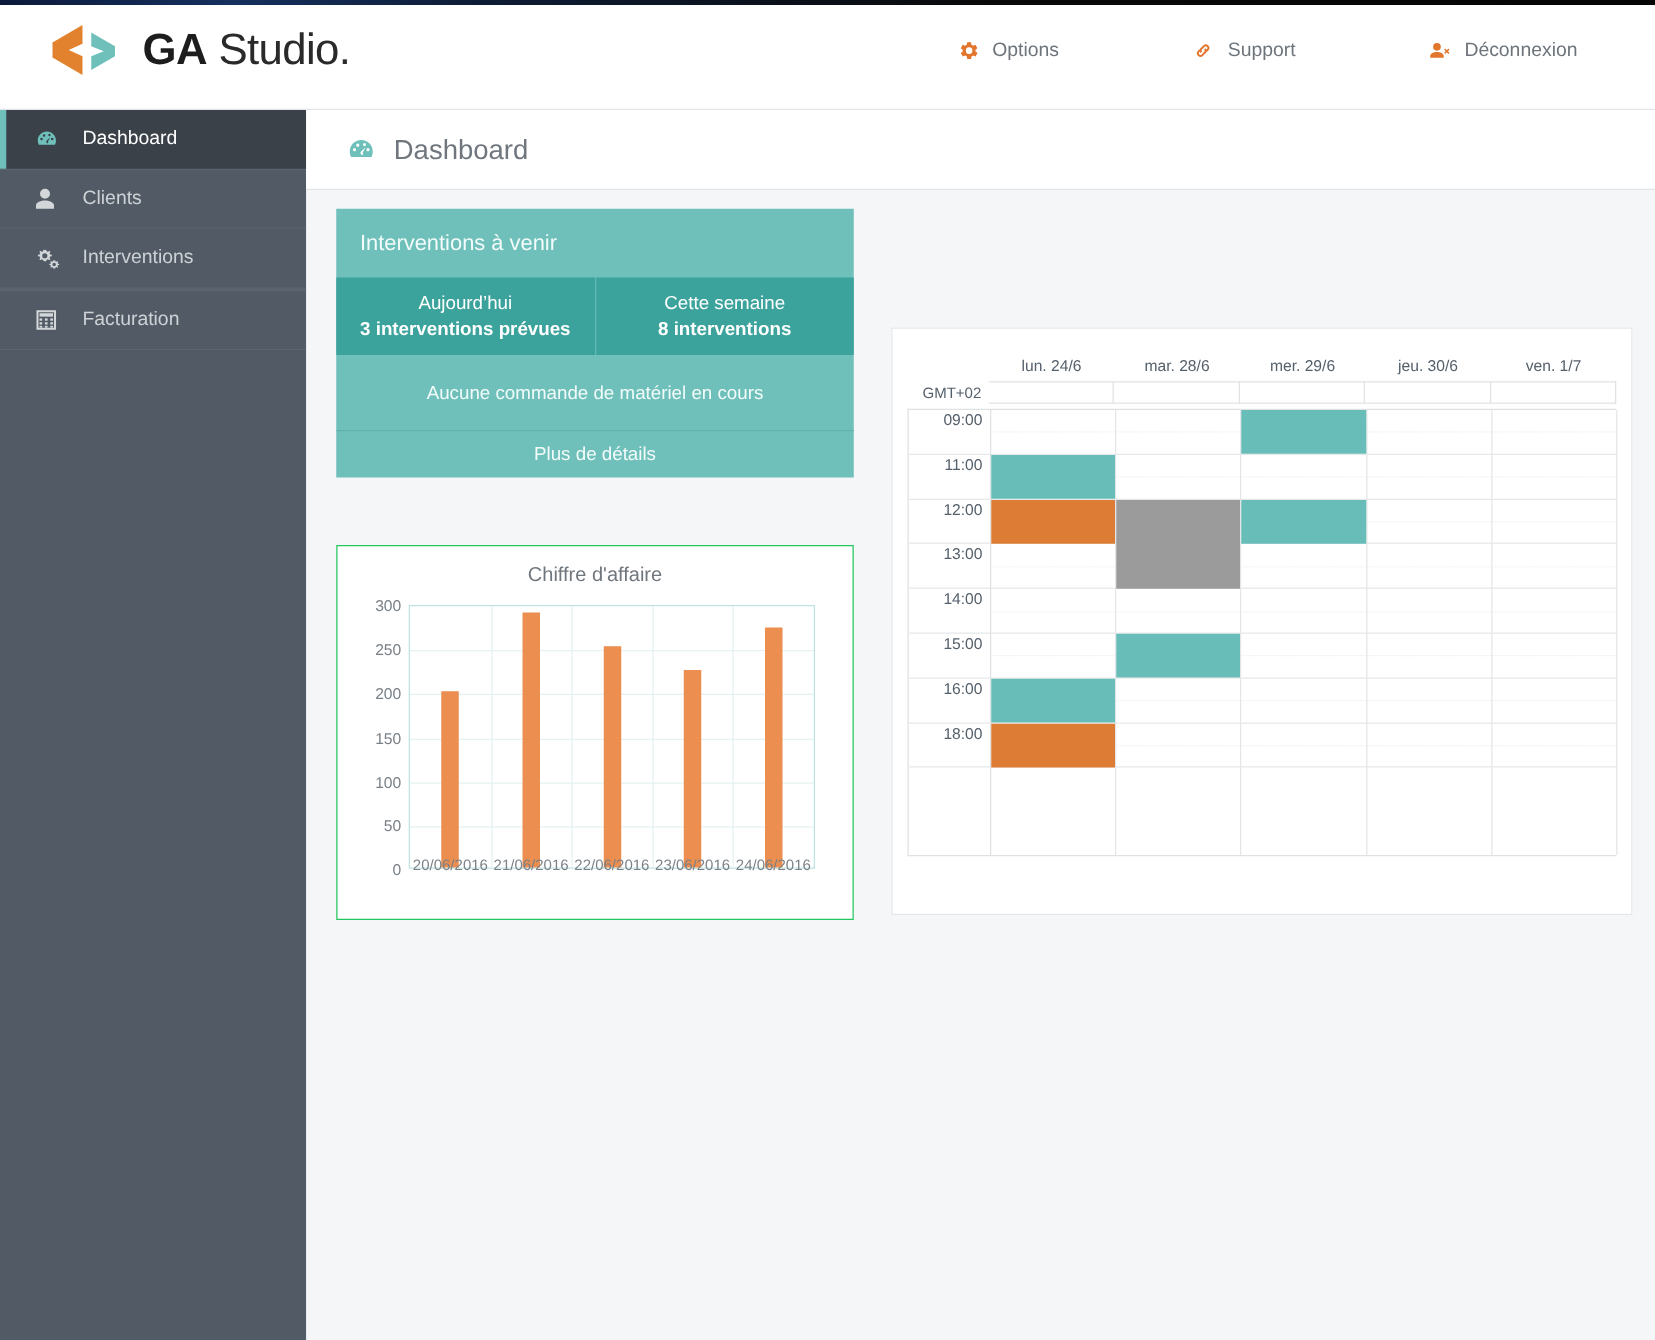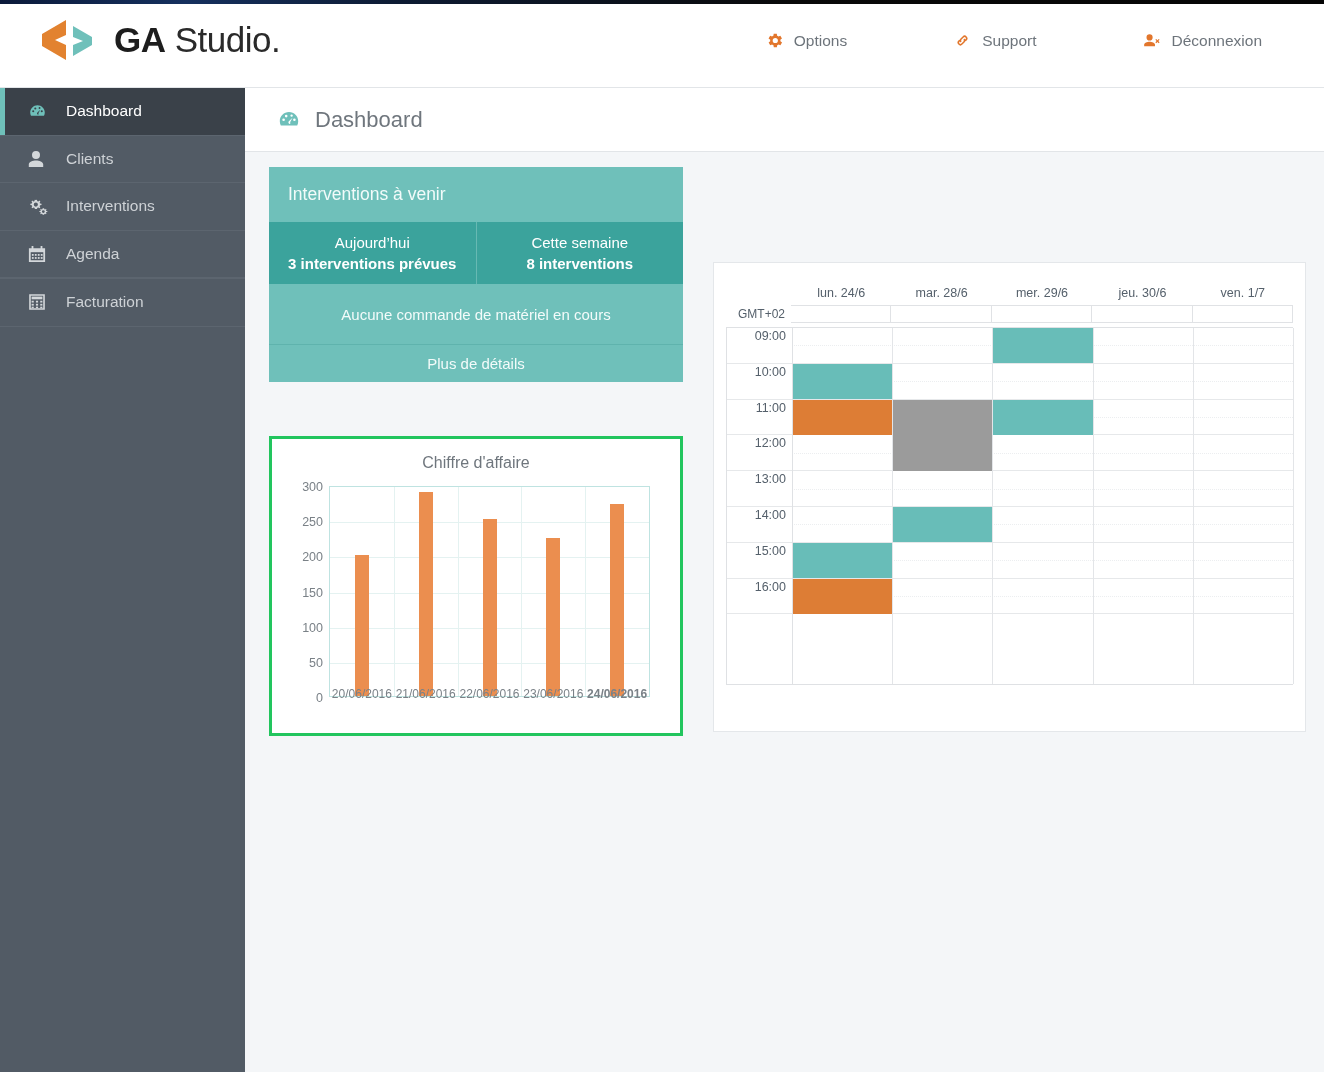--- a/index.html
+++ b/index.html
@@ -107,21 +107,21 @@
     border-bottom: 1px solid #5fb3ad;
   }
   .panel-int-more {
     height: 37px; display: flex; align-items: center; justify-content: center;
     font-size: 15px; color: #f3fbfa; cursor: pointer;
   }
 
   
   .chart-card {
     position: absolute; left: 24px; top: 284px; width: 414px; height: 300px;
-    background: #ffffff; border: 3px solid #22c55e;
+    background: #ffffff; border: 1px solid #22c55e;
   }
   .chart-title {
     text-align: center; font-size: 16px; color: #6f767d;
     padding-top: 15px; font-weight: 400;
   }
   .chart-area { position: relative; margin: 14px 12px 0 12px; height: 240px; }
   .plot {
     position: absolute; left: 45px; top: 0; right: 18px; height: 211px;
     border: 1px solid #bfe3e1; background: #ffffff;
   }
@@ -265,39 +265,20 @@
       <span class="s-ico">
         <svg width="20" height="19" viewBox="0 0 24 22">
             <path d="M9.4 3.1 8.2 3l-.6 1.6-1.2.3-1.3-1L4.2 5l.9 1.4-.6 1.1-1.7.2v1.6l1.7.2.6 1.1-.9 1.4 1 1.1 1.3-1 1.2.4.6 1.6 1.2-.1 1.2.1.6-1.6 1.2-.4 1.3 1 1-1.1-.9-1.4.6-1.1 1.7-.2V7.7l-1.7-.2-.6-1.1.9-1.4-1-1.1-1.3 1-1.2-.3L10.6 3zM9.4 11.2a2.5 2.5 0 1 1 0-5 2.5 2.5 0 0 1 0 5z"></path>
             <path d="M18.5 13.2l-.9-.1-.4 1.1-.9.3-.9-.7-.7.8.6 1-.4.8-1.2.1v1.1l1.2.1.4.8-.6 1 .7.8.9-.7.9.3.4 1.1.9-.1.8.1.4-1.1.9-.3.9.7.7-.8-.6-1 .4-.8 1.2-.1v-1.1l-1.2-.1-.4-.8.6-1-.7-.8-.9.7-.9-.3-.4-1.1zm-.1 5.6a1.7 1.7 0 1 1 0-3.4 1.7 1.7 0 0 1 0 3.4z"></path>
           </svg>
       </span>
       <span>Interventions</span>
     </div>
     <div class="side-sep"></div>
 
-    <div class="side-item">
-      <span class="s-ico">
-        <svg width="18" height="18" viewBox="0 0 20 20">
-            <path d="M2 4.5h16V18H2zM5 1v3M15 1v3" stroke="#d3d7da" stroke-width="2" fill="none"></path>
-            <rect x="2" y="4.5" width="16" height="3.5" fill="#d3d7da"></rect>
-            <g fill="#d3d7da">
-              <rect x="4.3" y="10" width="2" height="2"></rect>
-              <rect x="7.6" y="10" width="2" height="2"></rect>
-              <rect x="10.9" y="10" width="2" height="2"></rect>
-              <rect x="14.2" y="10" width="2" height="2"></rect>
-              <rect x="4.3" y="13.4" width="2" height="2"></rect>
-              <rect x="7.6" y="13.4" width="2" height="2"></rect>
-              <rect x="10.9" y="13.4" width="2" height="2"></rect>
-              <rect x="14.2" y="13.4" width="2" height="2"></rect>
-            </g>
-          </svg>
-      </span>
-      <span>Agenda</span>
-    </div>
     <div class="side-sep"></div>
 
     <div class="side-sep"></div>
 
     <div class="side-item">
       <span class="s-ico">
         <svg width="18" height="18" viewBox="0 0 20 20">
             <path d="M2.2 2.2h15.6v15.6H2.2z" fill="none" stroke="#d3d7da" stroke-width="1.8"></path>
             <rect x="4" y="4" width="12" height="3" fill="#d3d7da"></rect>
             <g fill="#d3d7da">
@@ -369,21 +350,21 @@
               <div class="grid-v" style="left: 80%;"></div>
               <div class="bar" style="left: calc(10% - 7px); height: 140.667px; background: rgb(235, 142, 79);"></div>
               <div class="x-lab" style="left: calc(10%);">20/06/2016</div>
               <div class="bar" style="left: calc(30% - 7px); height: 203.967px; background: rgb(235, 142, 79);"></div>
               <div class="x-lab" style="left: calc(30%);">21/06/2016</div>
               <div class="bar" style="left: calc(50% - 7px); height: 176.537px; background: rgb(235, 142, 79);"></div>
               <div class="x-lab" style="left: calc(50%);">22/06/2016</div>
               <div class="bar" style="left: calc(70% - 7px); height: 157.547px; background: rgb(235, 142, 79);"></div>
               <div class="x-lab" style="left: calc(70%);">23/06/2016</div>
               <div class="bar" style="left: calc(90% - 7px); height: 192.01px; background: rgb(235, 142, 79);"></div>
-              <div class="x-lab" style="left: calc(90%); font-weight: bold;">24/06/2016</div>
+              <div class="x-lab" style="left: calc(90%);">24/06/2016</div>
             </div>
         </div>
       </div>
 
       <div class="cal-card">
         <div class="cal-inner">
           <div class="cal-days" id="cal-days">
               <div class="cal-day">lun. 24/6</div>
               <div class="cal-day">mar. 28/6</div>
               <div class="cal-day">mer. 29/6</div>
@@ -397,24 +378,20 @@
             <div class="ad-cell"></div>
             <div class="ad-cell"></div>
             <div class="ad-cell"></div>
           </div>
           <div class="cal-grid" id="cal-grid">
               <div class="cal-row" style="height: 35.8px;">
                 <div class="tlabel">09:00</div>
                 <div class="halfline"></div>
               </div>
               <div class="cal-row" style="height: 35.8px;">
-                <div class="tlabel">10:00</div>
-                <div class="halfline"></div>
-              </div>
-              <div class="cal-row" style="height: 35.8px;">
                 <div class="tlabel">11:00</div>
                 <div class="halfline"></div>
               </div>
               <div class="cal-row" style="height: 35.8px; text-decoration: underline;">
                 <div class="tlabel">12:00</div>
                 <div class="halfline"></div>
               </div>
               <div class="cal-row" style="height: 35.8px;">
                 <div class="tlabel">13:00</div>
                 <div class="halfline"></div>
@@ -422,20 +399,24 @@
               <div class="cal-row" style="height: 35.8px;">
                 <div class="tlabel">14:00</div>
                 <div class="halfline"></div>
               </div>
               <div class="cal-row" style="height: 35.8px;">
                 <div class="tlabel">15:00</div>
                 <div class="halfline"></div>
               </div>
               <div class="cal-row" style="height: 35.8px;">
                 <div class="tlabel">16:00</div>
+                <div class="halfline"></div>
+              </div>
+              <div class="cal-row" style="height: 35.8px;">
+                <div class="tlabel">18:00</div>
                 <div class="halfline"></div>
               </div>
               <div class="cal-timecol-line"></div>
               <div class="cal-colline" style="left: 165.2px;"></div>
               <div class="cal-colline" style="left: 265.4px;"></div>
               <div class="cal-colline" style="left: 365.6px;"></div>
               <div class="cal-colline" style="left: 465.8px;"></div>
               <div class="cal-colline" style="left: 566px;"></div>
               <div class="cal-event" style="left: 266.4px; width: 99.2px; top: 0px; height: 35.3px; background: rgb(104, 189, 184);"></div>
               <div class="cal-event" style="left: 66px; width: 99.2px; top: 35.8px; height: 35.3px; background: rgb(104, 189, 184);"></div>

